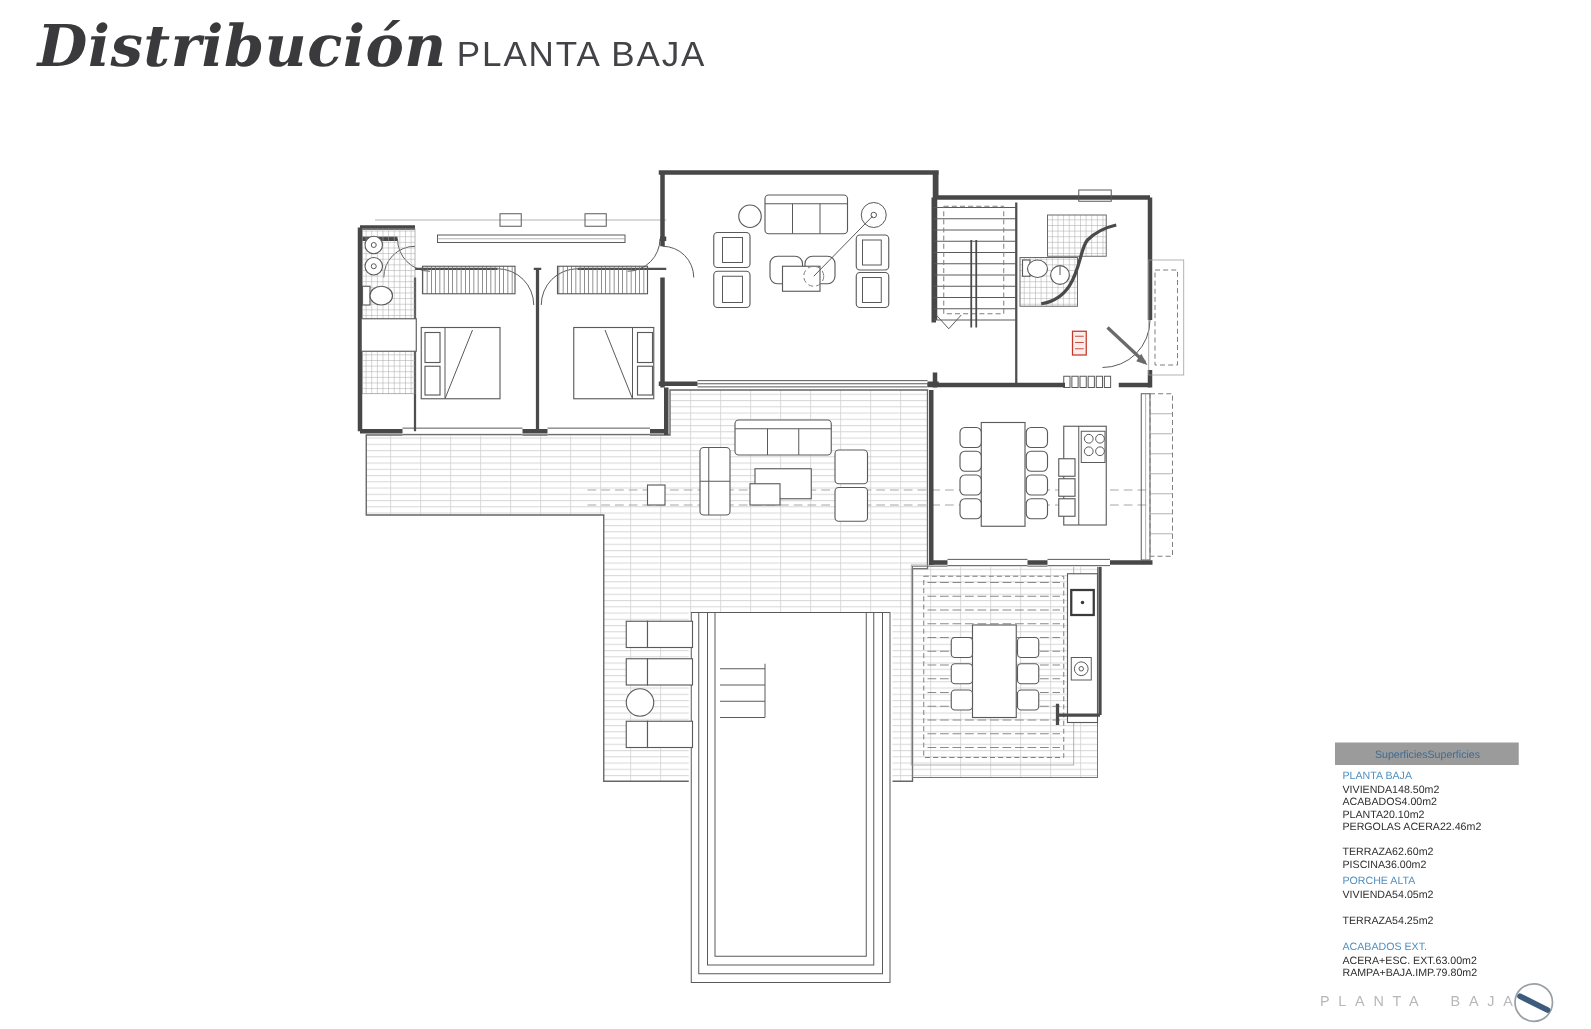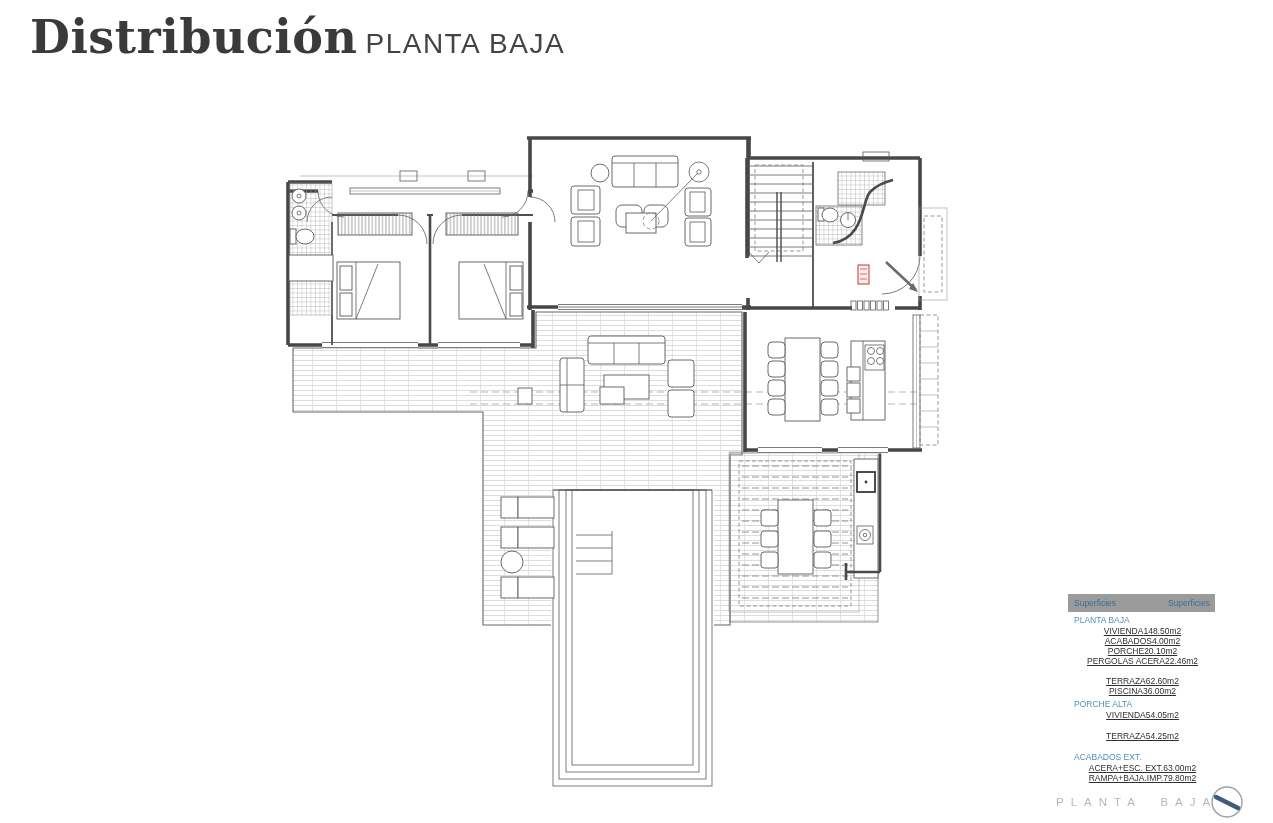--- a/index.html
+++ b/index.html
@@ -1,41 +1,41 @@
 <!DOCTYPE html>
 <html><head>
 <meta charset="utf-8">
 <style>
   html,body{margin:0;padding:0;}
   body{width:1273px;height:823px;position:relative;background:#ffffff;overflow:hidden;
        font-family:"Liberation Sans",sans-serif;}
   
   .title-wrap{position:absolute;left:30px;top:10px;display:flex;align-items:baseline;}
-  .title-script{font-family:"DejaVu Serif",serif;font-weight:600;
+  .title-script{font-family:"DejaVu Serif",serif;font-style:italic;font-weight:600;
                 font-size:46px;color:#3a3a3c;letter-spacing:0.5px;}
   .title-caps{font-size:28px;color:#434347;letter-spacing:1.5px;margin-left:8px;font-weight:400;}
   
   svg.plan{position:absolute;left:0;top:0;}
   .w4{stroke:#474747;stroke-width:3.6;fill:none;}
   .w3{stroke:#4a4a4a;stroke-width:2.6;fill:none;}
   .w2{stroke:#4f4f4f;stroke-width:1.8;fill:none;}
   .t{stroke:#5a5a5a;stroke-width:.8;fill:none;}
   .tl{stroke:#9a9a9a;stroke-width:.6;fill:none;}
   .f{fill:#ffffff;stroke:#5a5a5a;stroke-width:.9;}
   .fw{fill:#ffffff;stroke:none;}
   .d{stroke:#7e7e7e;stroke-width:.8;fill:none;stroke-dasharray:4 2.5;}
   .slat{stroke:#8a8a8a;stroke-width:.9;fill:none;stroke-dasharray:7 3;}
   .sect{stroke:#9a9a9a;stroke-width:.7;fill:none;stroke-dasharray:7 4;}
   .redp{fill:#fcecea;stroke:#c0392b;stroke-width:1;}
   
   .areas{position:absolute;left:1068px;top:594px;width:147px;font-size:8.5px;color:#2e2e2e;}
-  .areas .hdr{background:#9b9b9b;color:#3d6c94;display:flex;justify-content:space-between;
+  .areas .hdr{background:#9b9b9b;color:#3d6c94;display:flex;justify-content:center;
               padding:4px 5px 4px 6px;font-size:8.5px;}
   .areas .sec{color:#4e8fc0;padding-left:6px;line-height:9.5px;margin-top:4px;}
-  .areas .row{display:flex;justify-content:center;padding:0 4px 0 6px;line-height:10.3px;text-decoration:underline;}
+  .areas .row{display:flex;justify-content:flex-start;padding:0 4px 0 6px;line-height:10.3px;}
   .areas .gap9{height:9px;} .areas .gap11{height:11px;} .areas .gap8{height:8px;}
   
   .footer-label{position:absolute;left:1056px;top:796px;font-size:11.5px;color:#b5b8bb;
                 letter-spacing:7px;word-spacing:9px;}
   svg.compass{position:absolute;left:1209px;top:784px;}
 </style>
 </head>
 <body>
 
 <div class="title-wrap">
@@ -315,21 +315,21 @@
   <div class="sec">PLANTA BAJA</div>
   <div class="row">
     <span>VIVIENDA</span>
     <span>148.50m2</span>
   </div>
   <div class="row">
     <span>ACABADOS</span>
     <span>4.00m2</span>
   </div>
   <div class="row">
-    <span>PORCHE</span>
+    <span>PLANTA</span>
     <span>20.10m2</span>
   </div>
   <div class="row">
     <span>PERGOLAS ACERA</span>
     <span>22.46m2</span>
   </div>
 
   <div class="gap9"></div>
   <div class="row">
     <span>TERRAZA</span>

